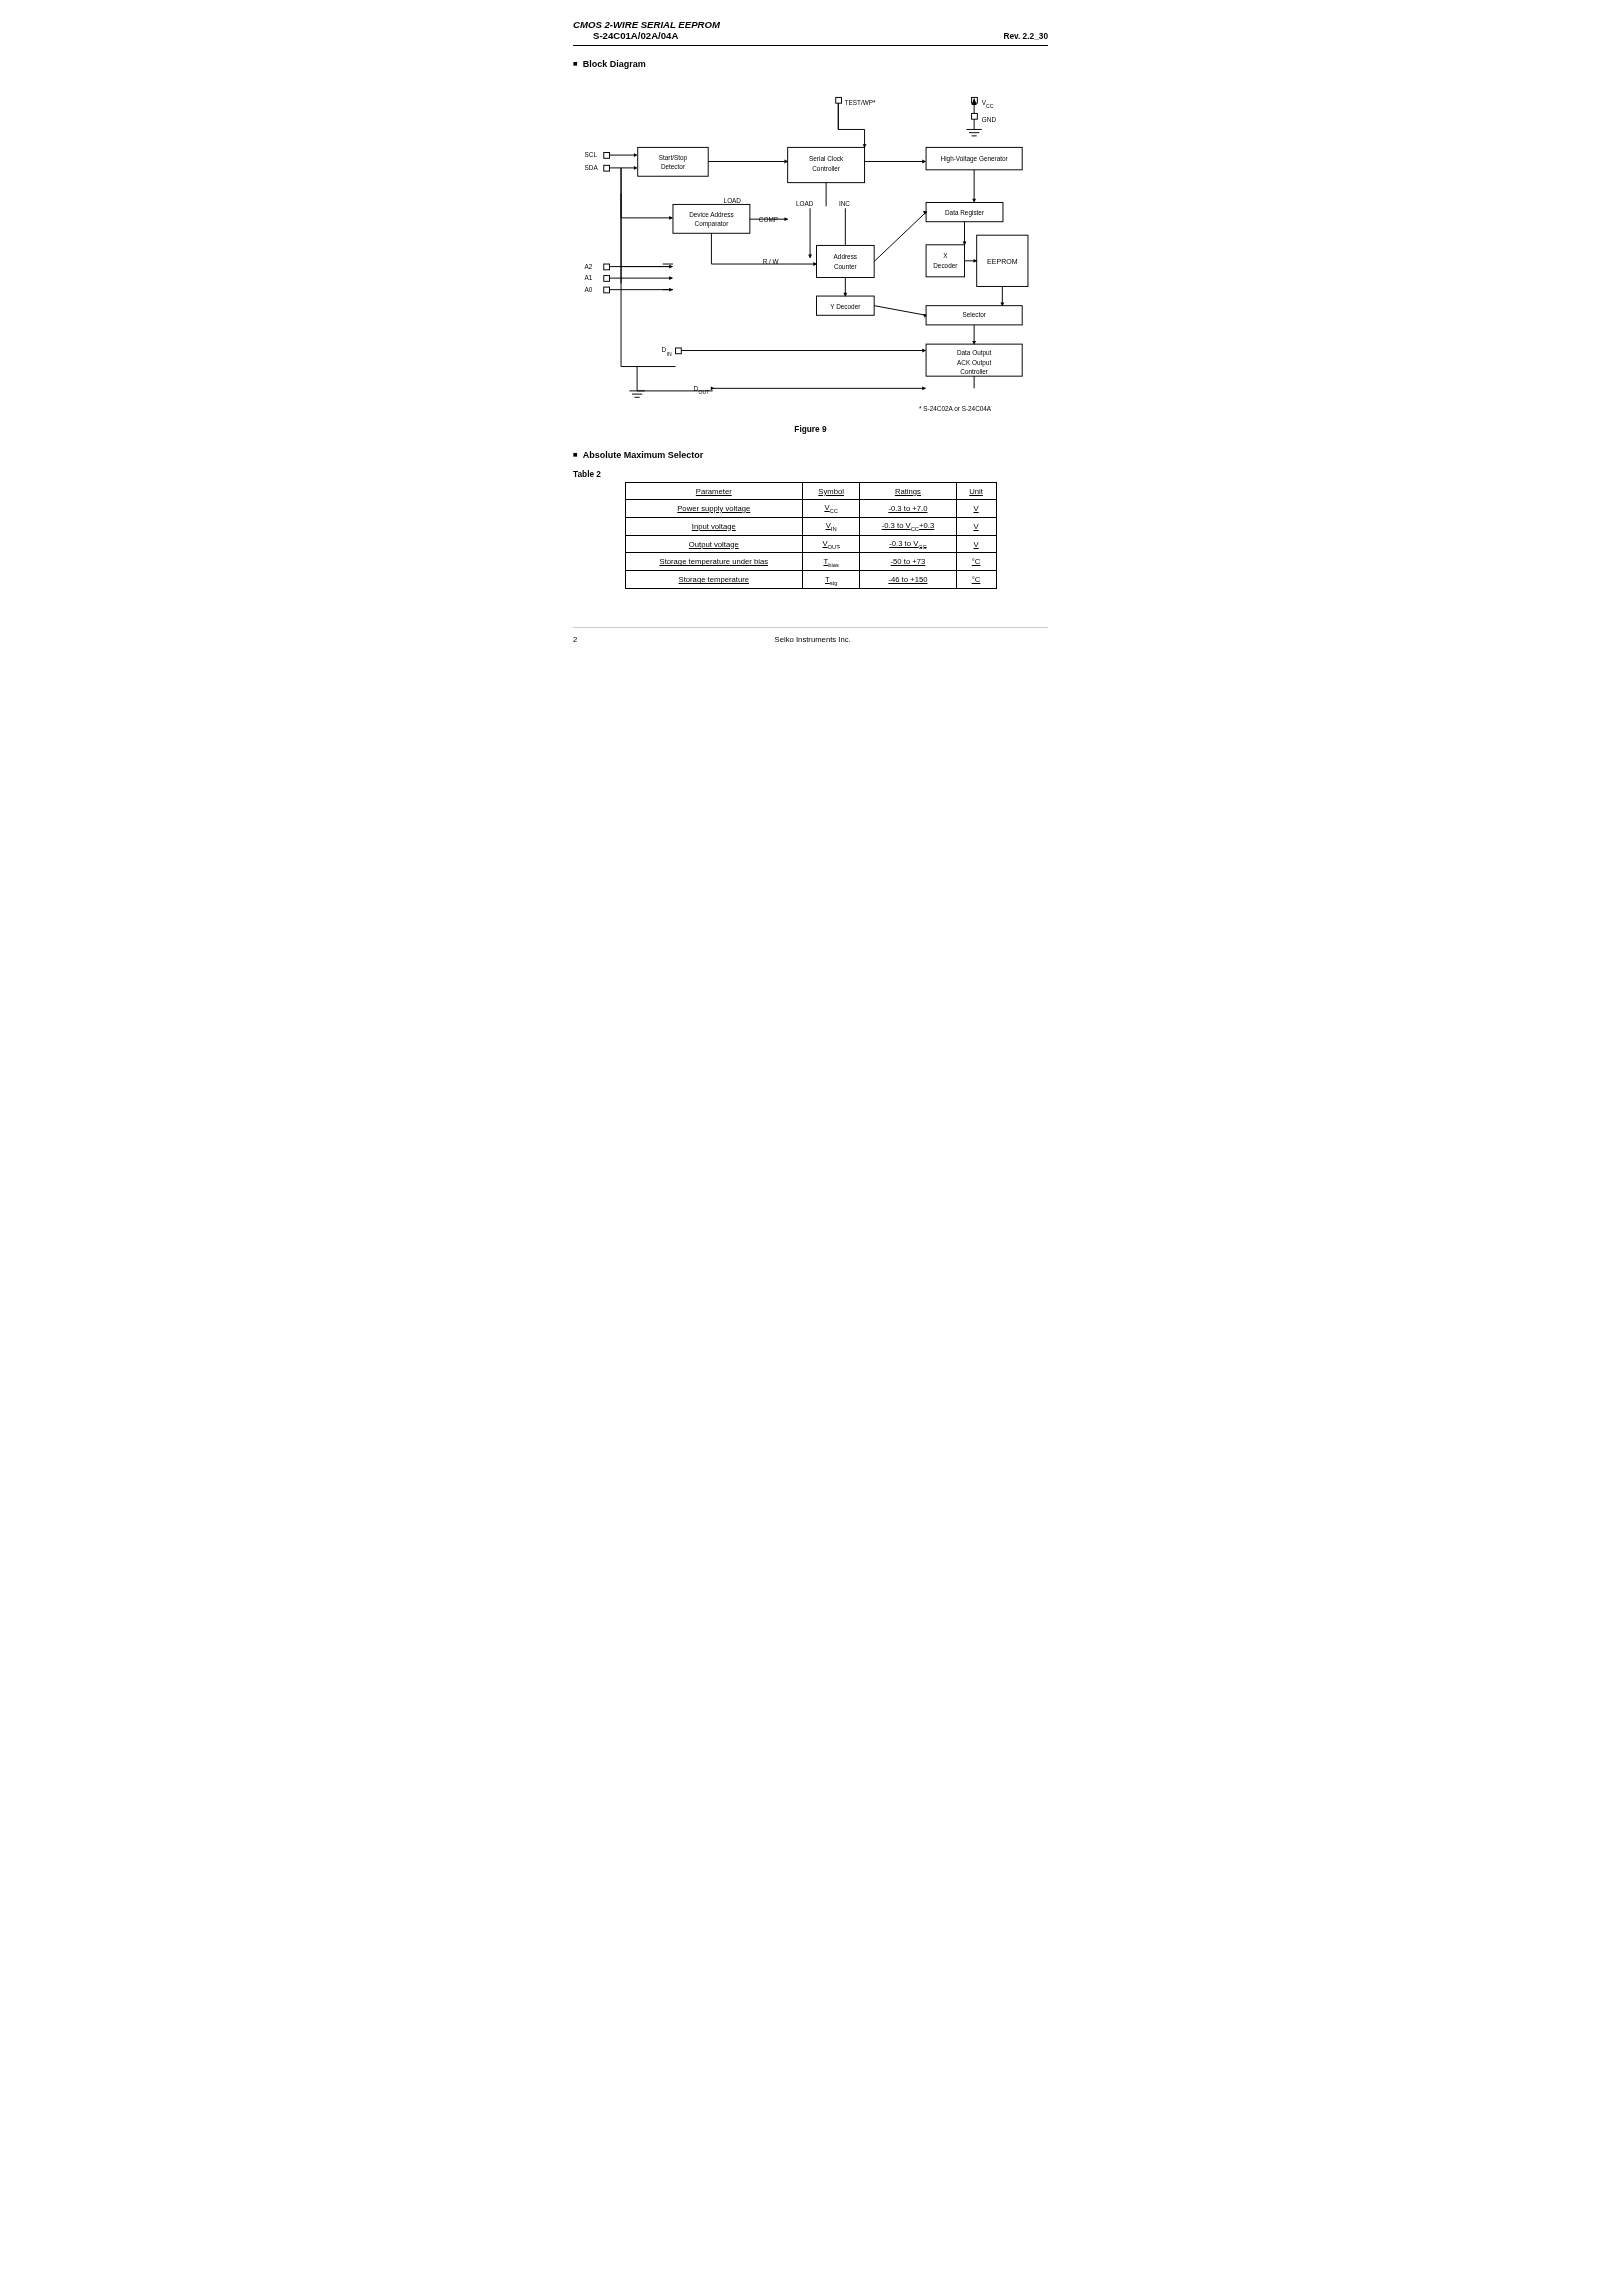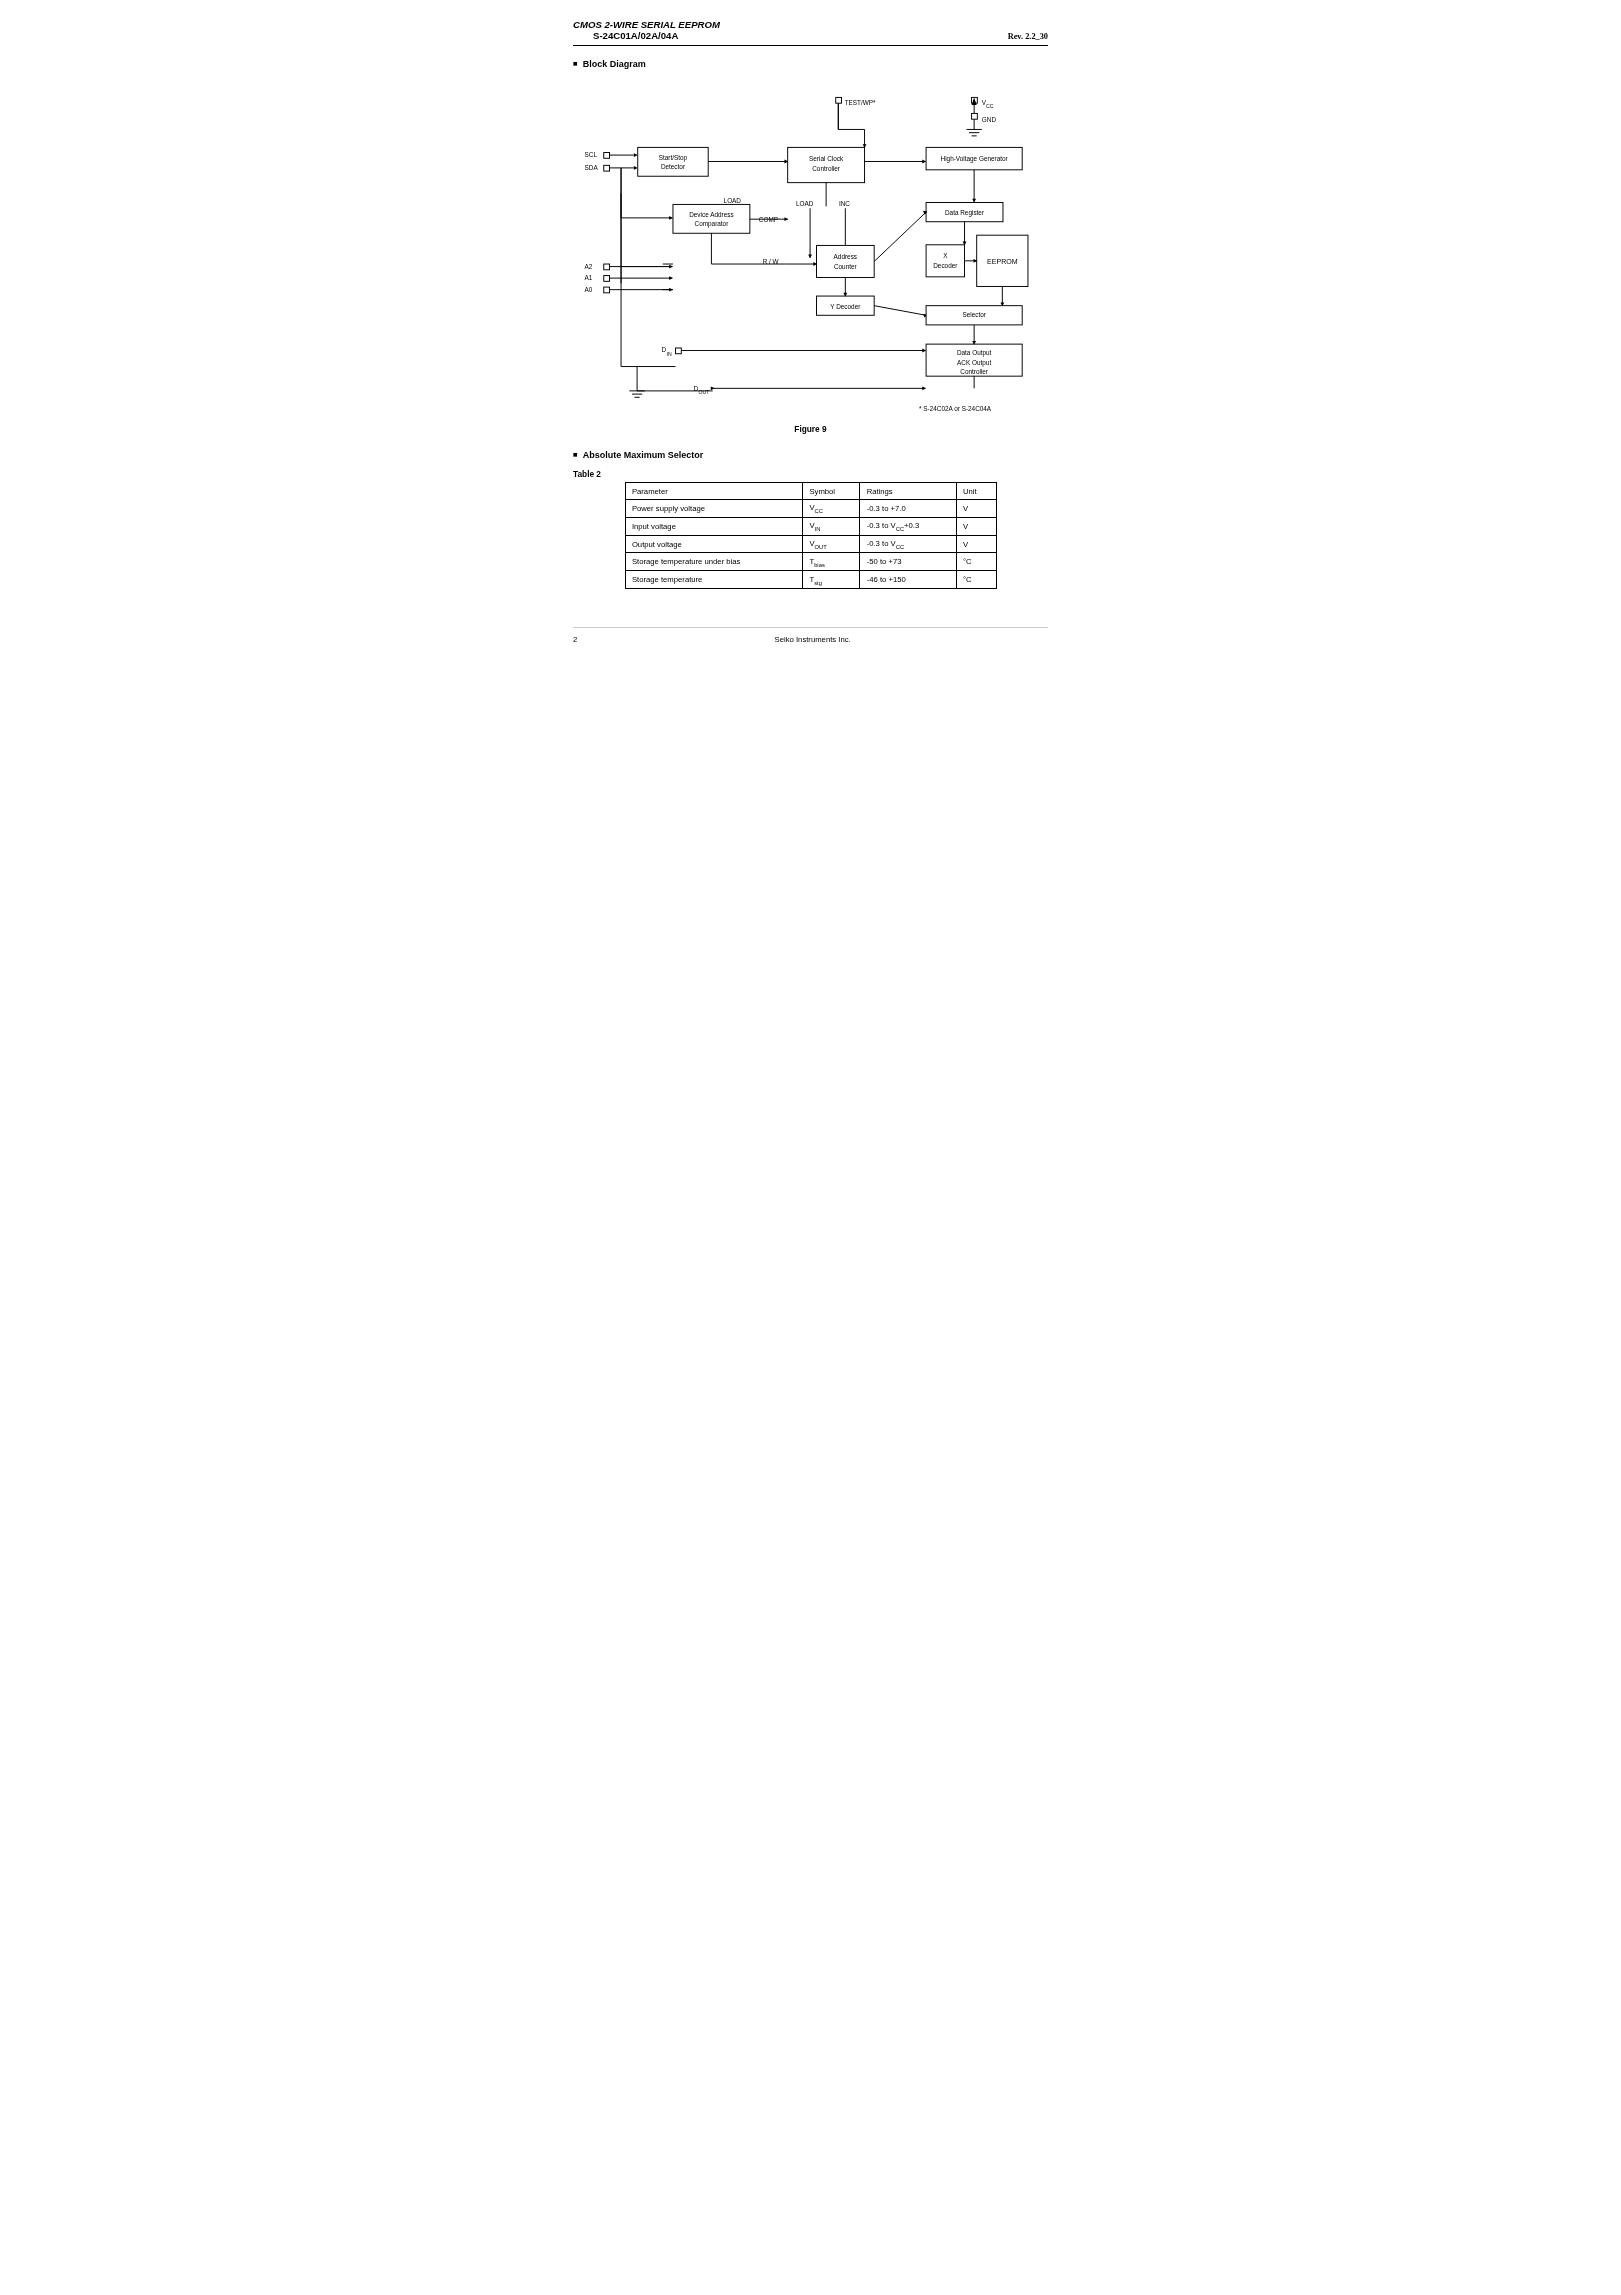--- a/index.html
+++ b/index.html
@@ -29,21 +29,21 @@
       align-items: flex-end;
     }
     .header-subtitle {
       font-size: 9.6px;
       font-family: Arial, sans-serif;
       font-weight: bold;
       margin-left: 20px;
     }
     .header-rev {
       font-size: 8.3px;
-      font-family: Liberation Serif, serif;
+      font-family: Liberation Sans, sans-serif;
       font-weight: bold;
     }
 
     .section-title {
       display: flex;
       align-items: center;
       font-weight: bold;
       font-size: 9px;
       margin-bottom: 9px;
       font-family: Arial, sans-serif;
@@ -80,21 +80,22 @@
     table {
       border-collapse: collapse;
       margin: 0 auto;
       width: 372px;
       font-size: 7.7px;
       font-family: Arial, sans-serif;
     }
     table th, table td {
       border: 0.6px solid #000;
       padding: 3.2px 6.4px;
-      text-align: left;
+      text-align: center;
+      text-decoration: underline;
     }
     table th {
       font-weight: normal;
       background: #fff;
     }
     .sub { vertical-align: sub; font-size: 5.8px; }
 
     
     .footer {
       display: flex;

